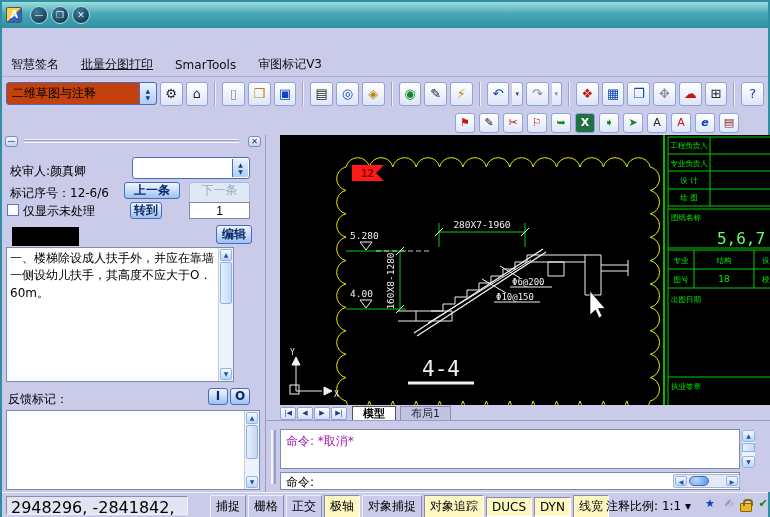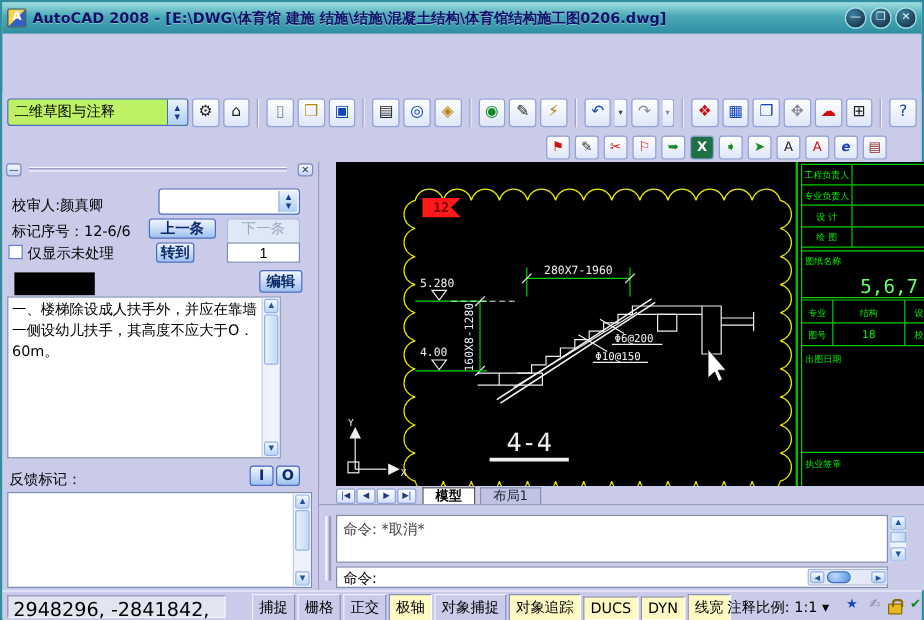--- a/index.html
+++ b/index.html
@@ -18,21 +18,21 @@
 
   
   .menubar { position:absolute; left:0; top:26px; right:0; height:25px; display:flex; align-items:center; gap:15px; padding:0 6px; background:#c9cbe9; }
   .menubar .mini-icon { width:15px; height:15px; background:linear-gradient(135deg,#ffd24a 48%,#2f62c8 52%); border:1px solid #777; border-radius:2px; }
   .menu-item { color:#111; white-space:nowrap; }
   .menubar2 { position:absolute; left:0; top:51px; right:0; height:24px; display:flex; align-items:center; gap:22px; padding:0 9px; background:#c9cbe9; border-bottom:1px solid #aeb0d4; }
   .menu-item.u { text-decoration:underline; }
 
   
   .toolbar1 { position:absolute; left:0; top:75px; right:0; height:33px; display:flex; align-items:center; gap:3px; padding:0 4px; background:#c9cbe9; }
-  .combo { width:160px; height:23px; background:#bef264; border:1px solid #4a6bc0; border-radius:3px; display:flex; align-items:center; }
+  .combo { width:160px; height:23px; background:#c2410c; border:1px solid #4a6bc0; border-radius:3px; display:flex; align-items:center; }
   .combo .val { flex:1; padding:0 5px; white-space:nowrap; overflow:hidden; }
   .combo .spin { width:17px; height:21px; border-left:1px solid #4a6bc0; border-radius:0 2px 2px 0;
     background:linear-gradient(#eaf3ff,#aecdf4); color:#1a3a8c; font-size:6px; display:flex; flex-direction:column; align-items:center; justify-content:center; line-height:7px; }
   .tbtn { width:24px; height:24px; border:1px solid #8fa3d8; border-radius:3px; background:linear-gradient(#ffffff,#dde6f8);
     font-size:13px; line-height:21px; text-align:center; color:#334; }
   .tbtn.sm { width:20px; height:20px; font-size:11px; line-height:17px; }
   .ddmini { width:11px; height:24px; border:1px solid #8fa3d8; border-left:none; border-radius:0 3px 3px 0; background:linear-gradient(#ffffff,#dde6f8); font-size:7px; line-height:22px; text-align:center; color:#345; }
   .tsep { width:0; height:24px; border-left:1px solid #9fa2c8; border-right:1px solid #eceefc; margin:0 3px; }
   .toolbar2 { position:absolute; left:0; top:108px; right:0; height:25px; display:flex; align-items:center; gap:4px; padding-left:453px; background:#c9cbe9; }
   .c-red { color:#cc1111; } .c-blue { color:#1144bb; } .c-green { color:#118822; } .c-dark { color:#222; } .c-gray { color:#889; } .c-maroon { color:#8a2222; } .c-gold { color:#b8860b; }
@@ -71,21 +71,21 @@
   
   .tabbar { position:absolute; left:264px; top:270px; width:506px; height:15px; background:#c9cbe9; display:flex; align-items:flex-end; padding-left:14px; }
   .navb { width:16px; height:13px; border:1px solid #8fa3d8; border-radius:2px; background:linear-gradient(#ffffff,#d4defa); font-size:7px; line-height:11px; text-align:center; color:#223a7a; margin-right:1px; }
   .tab { height:14px; padding:0 10px; font-size:11px; line-height:13px; border:1px solid #8890b8; border-bottom:none; margin-left:4px; }
   .tab.active { background:#fff; font-weight:bold; border-color:#555; }
   .tab.idle { background:#c0c3e2; color:#223; }
 
   
   .cmd { position:absolute; left:264px; top:285px; width:506px; height:72px; background:#c9cbe9; border-top:1px solid #9a9cc4; }
   .cmd .grip { position:absolute; left:5px; top:9px; bottom:8px; width:5px; border-left:2px solid #f0f2ff; border-right:2px solid #9a9cc4; }
-  .cmd .hist { position:absolute; left:14px; top:8px; width:460px; height:40px; background:#fff; border:1px solid #7c8cb0; font-size:12px; padding:3px 5px; color:#404040; }
+  .cmd .hist { position:absolute; left:14px; top:8px; width:460px; height:40px; background:#fff; border:1px solid #7c8cb0; font-size:12px; padding:3px 5px; color:#a21caf; }
   .cmd .vsb { position:absolute; left:475px; top:8px; width:15px; height:40px; background:#eef2fb; border:1px solid #c4cce4; }
   .cmd .vsb .ar { position:absolute; left:0; right:0; height:12px; border:1px solid #93b2e8; border-radius:2px; background:linear-gradient(#f4f9ff,#bcd4f4); color:#23539c; font-size:6px; text-align:center; line-height:10px; }
   .cmd .vsb .up { top:0; } .cmd .vsb .dn { bottom:0; }
   .cmd .vsb .th { position:absolute; left:0; right:0; top:13px; height:9px; border:1px solid #8fb0e4; background:linear-gradient(90deg,#e8f1fd,#c2d8f6); }
   .cmd .inline { position:absolute; left:14px; top:51px; width:460px; height:18px; background:#fff; border:1px solid #7c8cb0; font-size:12px; padding:1px 5px; color:#000; }
   .cmd .hsb { position:absolute; left:407px; top:53px; width:67px; height:14px; background:#e4e9f6; border:1px solid #aab4d4; border-radius:2px; }
   .cmd .hsb .ar { position:absolute; top:1px; bottom:1px; width:12px; background:linear-gradient(#f4f9ff,#bcd4f4); border:1px solid #93b2e8; border-radius:2px; font-size:6px; line-height:10px; text-align:center; color:#23539c; }
   .cmd .hsb .al { left:1px; } .cmd .hsb .arr { right:1px; }
   .cmd .hsb .th { position:absolute; left:15px; top:1px; width:20px; bottom:1px; border:1px solid #3c6cc0; border-radius:6px; background:radial-gradient(circle at 35% 30%,#bcd8ff,#5a92e4); }
 
@@ -103,26 +103,31 @@
   .lock:before { content:""; position:absolute; left:2px; top:-5px; width:6px; height:5px; border:2px solid #8a6a00; border-bottom:none; border-radius:4px 4px 0 0; }
   .cad { font-family:"DejaVu Sans Mono","Liberation Mono",monospace; }
 </style>
 </head>
 <body>
 
 <div class="screen">
 
   <div class="titlebar">
     <div class="app-icon">A</div>
-    <div class="title-text">AutoCAD 2008 - [E:\DWG\体育馆 建施 结施\结施\混凝土结构\体育馆结构施工图0206.dwg]</div>
     <div class="winbtn">—</div>
     <div class="winbtn">❐</div>
     <div class="winbtn">✕</div>
   </div>
 
+  <div class="menubar2">
+    <span class="menu-item">智慧签名</span>
+    <span class="menu-item u">批量分图打印</span>
+    <span class="menu-item">SmarTools</span>
+    <span class="menu-item">审图标记V3</span>
+  </div>
 
   <div class="toolbar1">
     <div class="combo">
       <span class="val">二维草图与注释</span>
       <span class="spin">
           <span>▲</span>
           <span>▼</span>
         </span>
     </div>
     <span class="tbtn c-dark">⚙</span>

